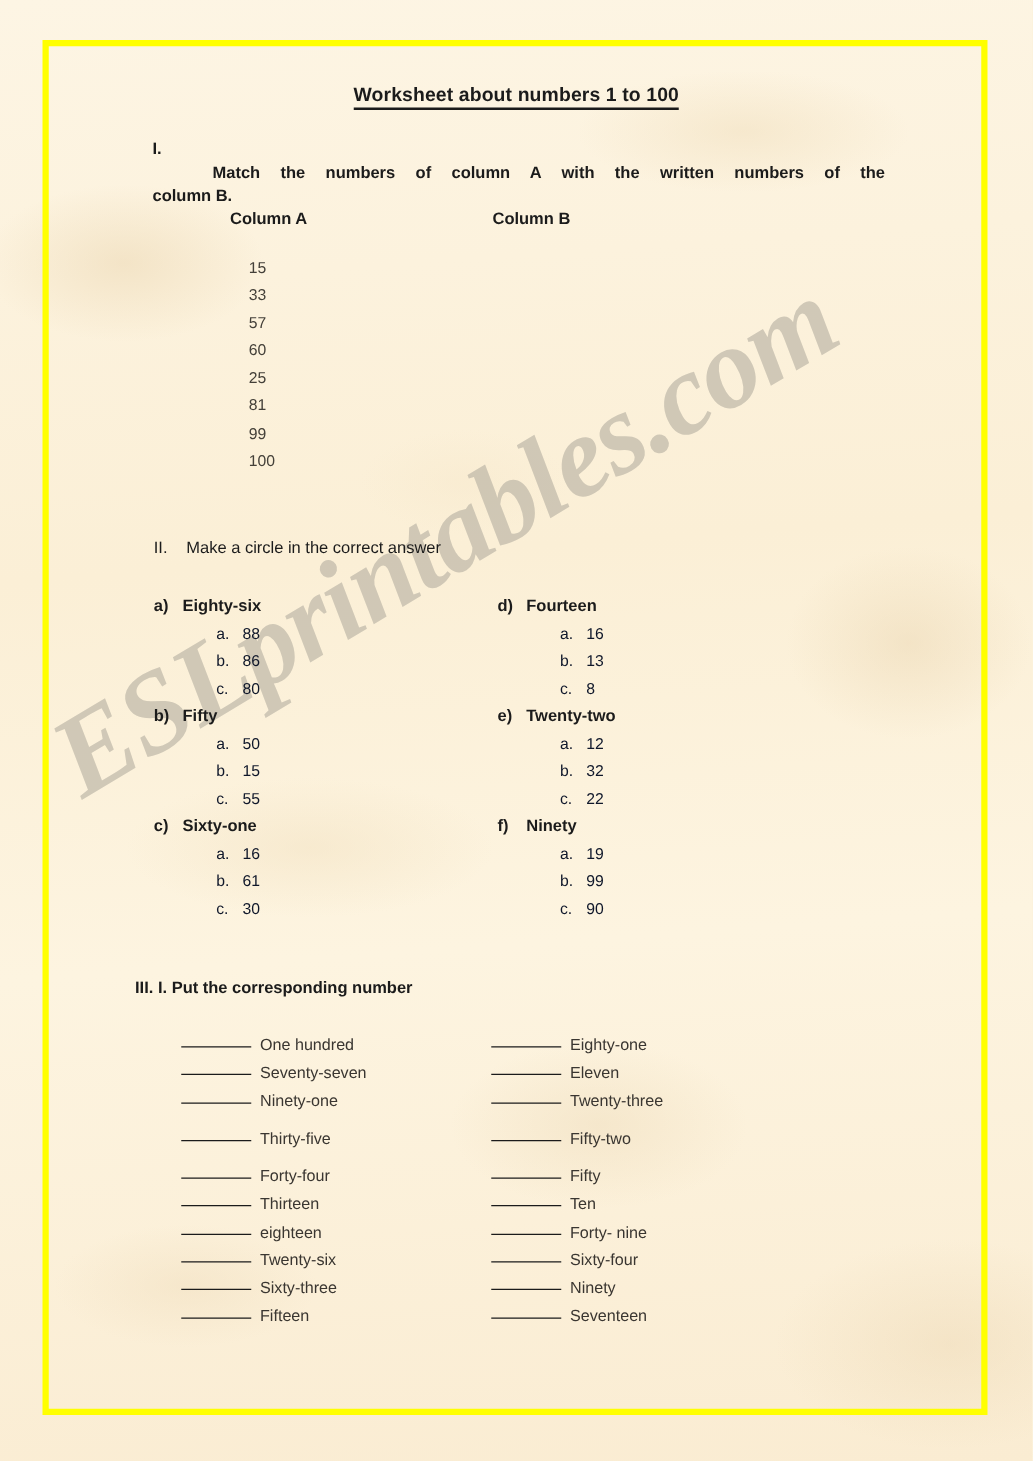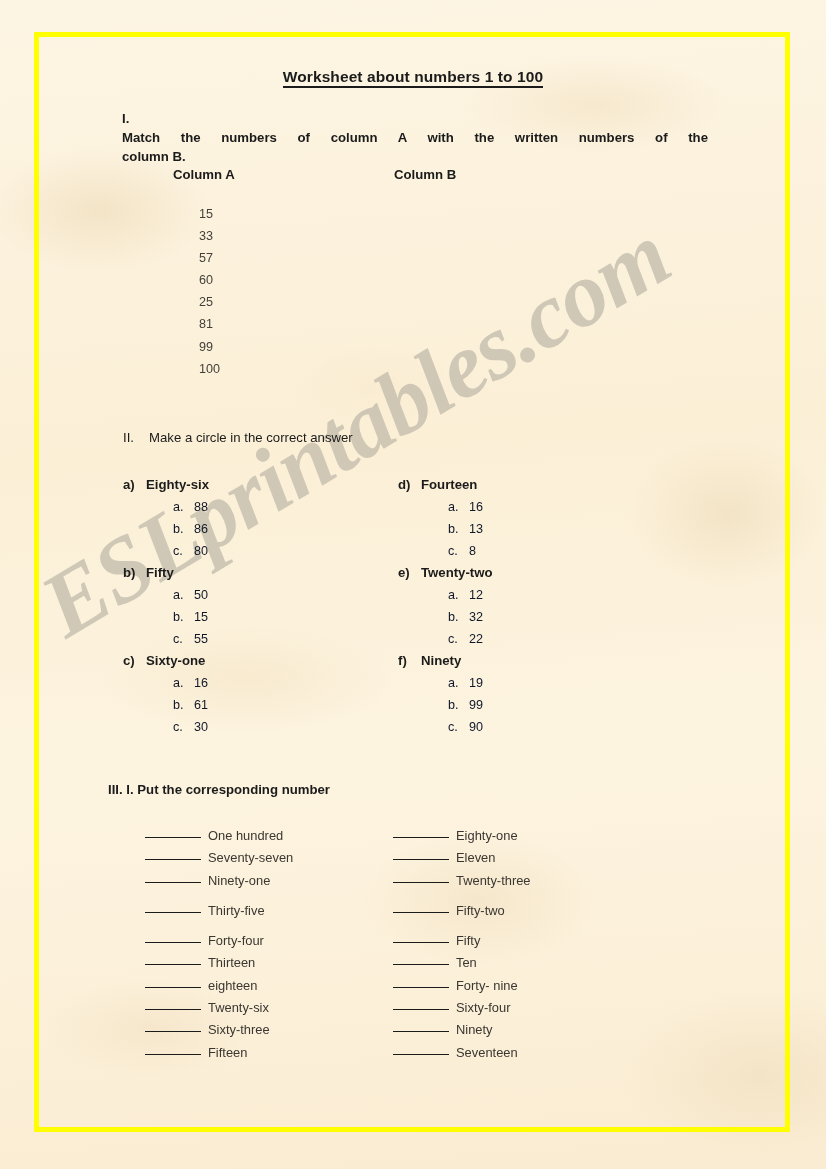--- a/index.html
+++ b/index.html
@@ -108,32 +108,33 @@
     top: 0;
   }
   .sec1-head .body {
     margin-left: 24px;
     text-align: justify;
   }
   .sec1-head .body .l1 {
     display: block;
     text-align: justify;
     text-align-last: justify;
+    margin-left: 48px;
   }
   .sec1-head .body .l2 {
     display: block;
   }
 
   .col-head {
     position: absolute;
     top: 167px;
     font-size: 13.2px;
     font-weight: bold;
   }
-  .col-head.a { left: 173px; }
+  .col-head.a { left: 184px; }
   .col-head.b { left: 394px; }
 
   .match-list {
     position: absolute;
     top: 203px;
     font-size: 12.6px;
     line-height: 22.1px;
     color: #444039;
   }
   .match-list.a { left: 199px; }

